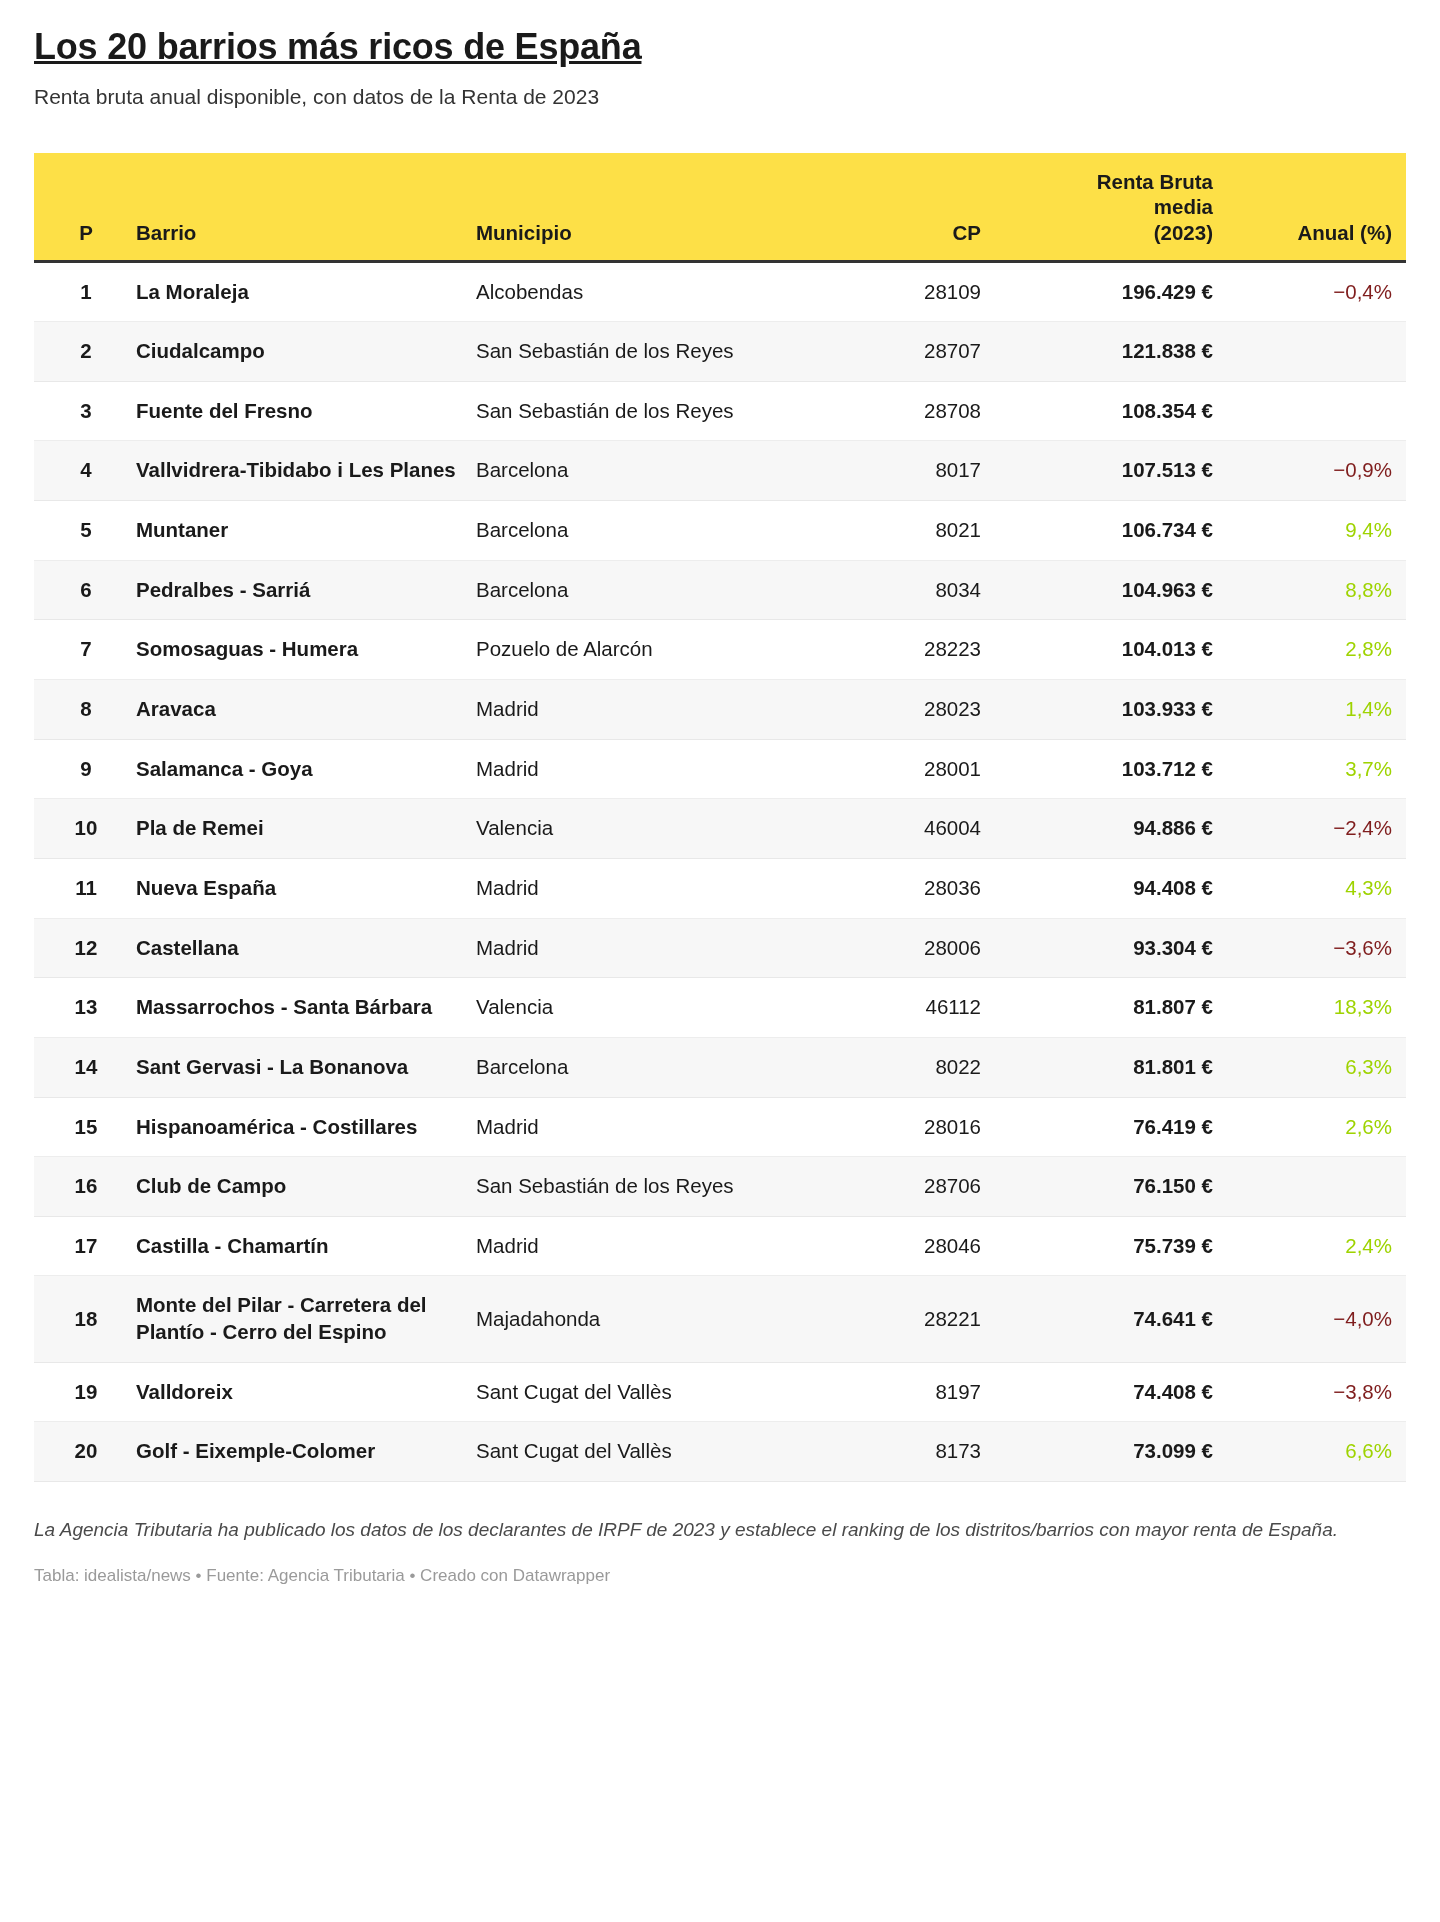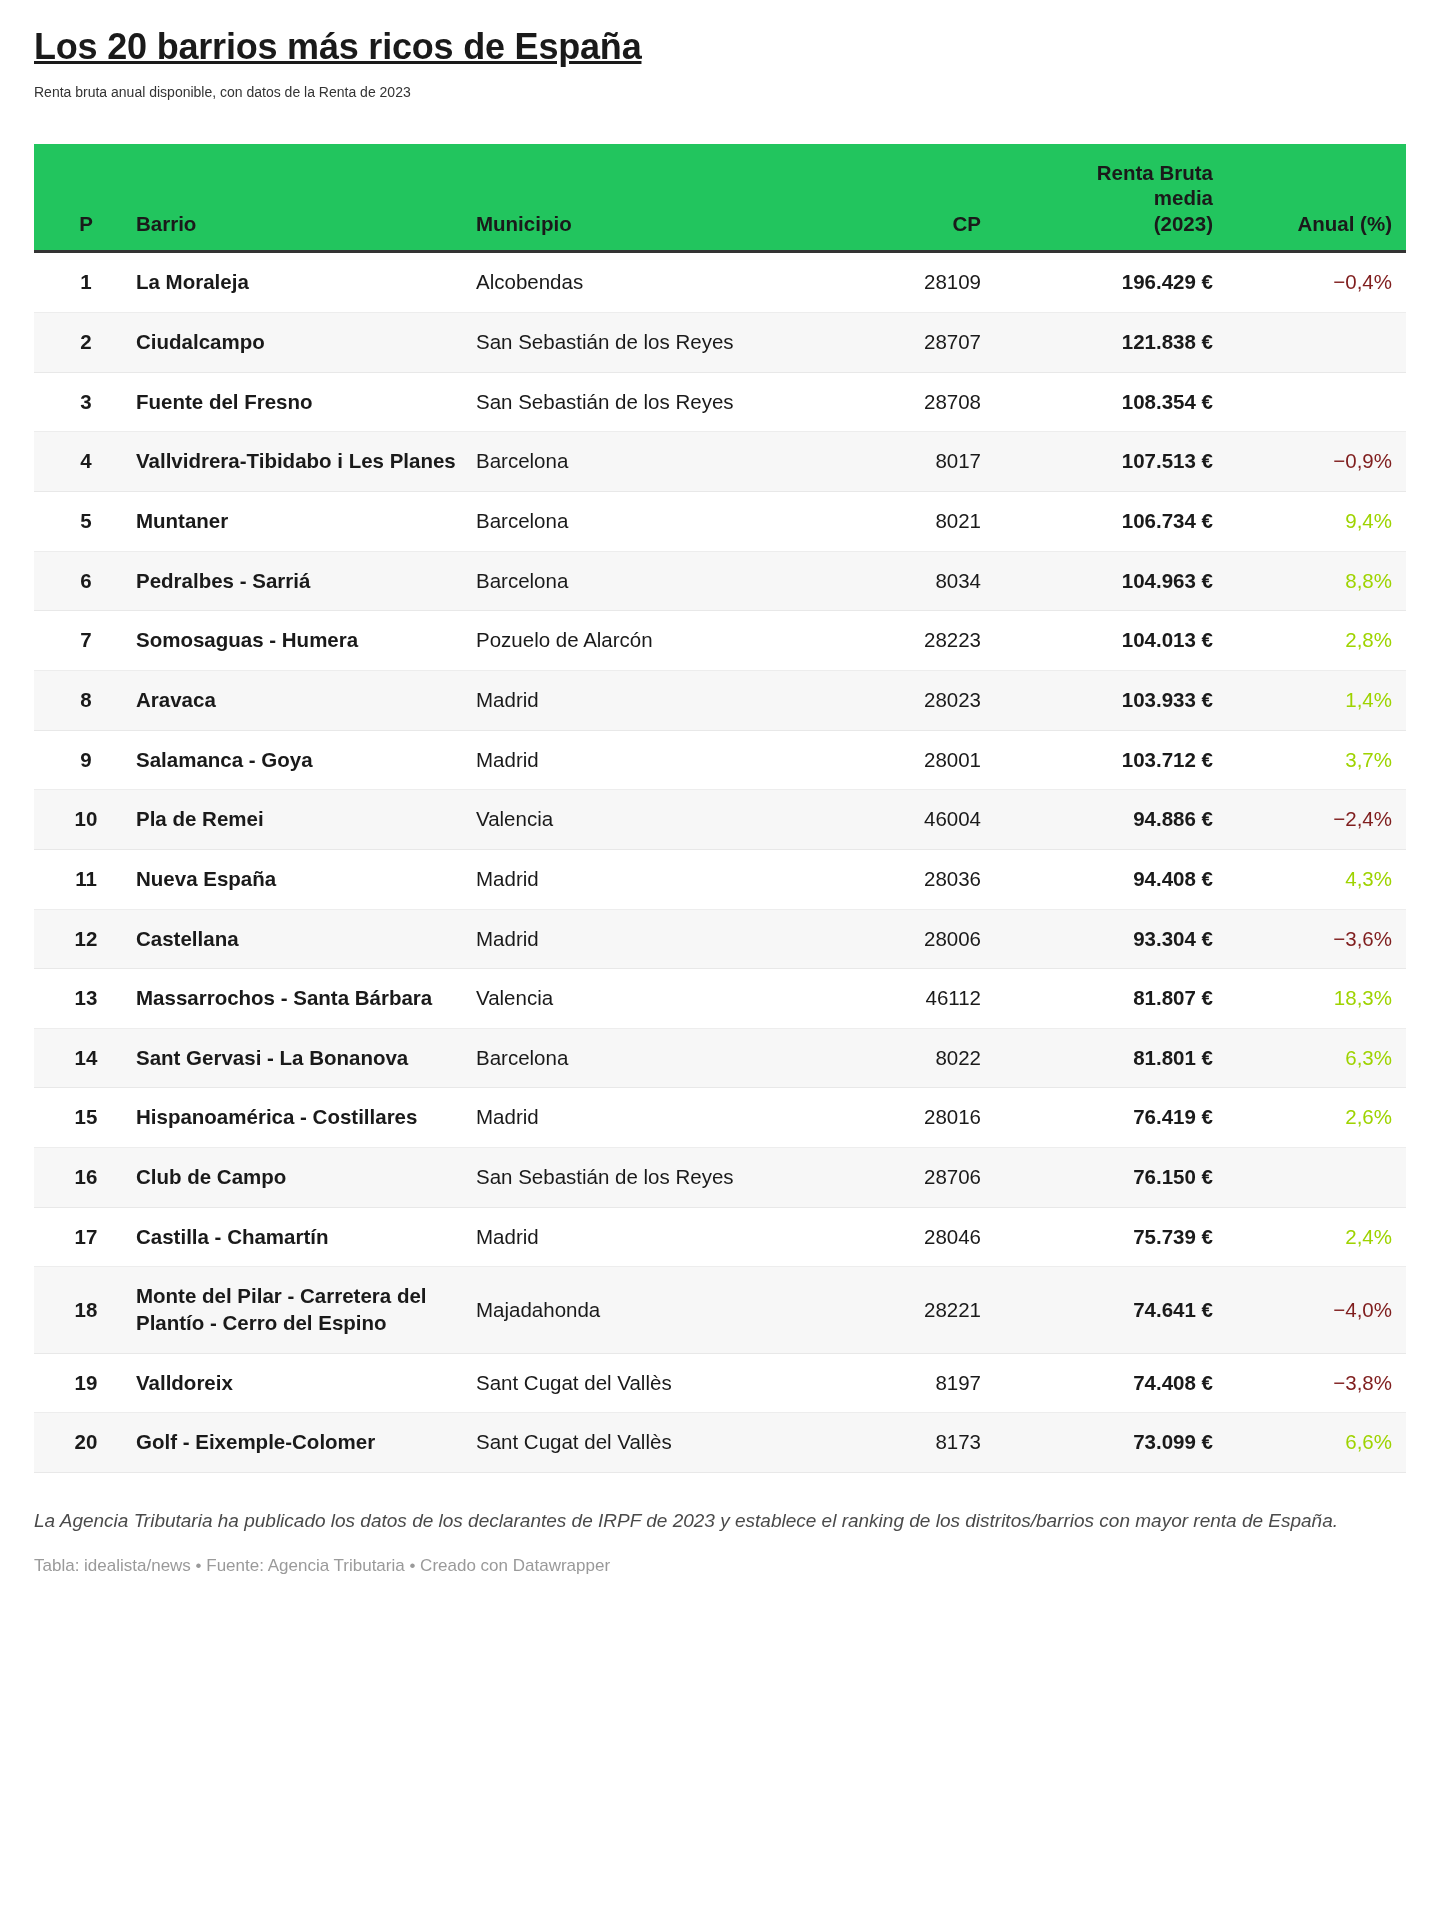--- a/index.html
+++ b/index.html
@@ -26,37 +26,37 @@
   .chart-title {
     font-size: 36px;
     font-weight: bold;
     line-height: 1.15;
     letter-spacing: -0.2px;
     color: #1a1a1a;
     margin: 0 0 16px 0;
     text-decoration: underline;
   }
   .chart-subtitle {
-    font-size: 14px;
+    font-size: 21px;
     font-weight: normal;
     line-height: 1.3;
     color: #333333;
     margin: 0 0 42px 0;
   }
 
   
   table.data-table {
     width: 100%;
     border-collapse: collapse;
     table-layout: fixed;
     font-size: 20.5px;
   }
 
   table.data-table thead th {
-    background: #22c55e;
+    background: #fde047;
     vertical-align: bottom;
     padding: 16px 10px 14px 10px;
     font-weight: bold;
     font-size: 20.5px;
     line-height: 1.25;
     color: #1a1a1a;
     border: none;
   }
   thead tr.header-row th:first-child { padding-left: 22px; }
   thead tr.header-row th:last-child  { padding-right: 14px; }

